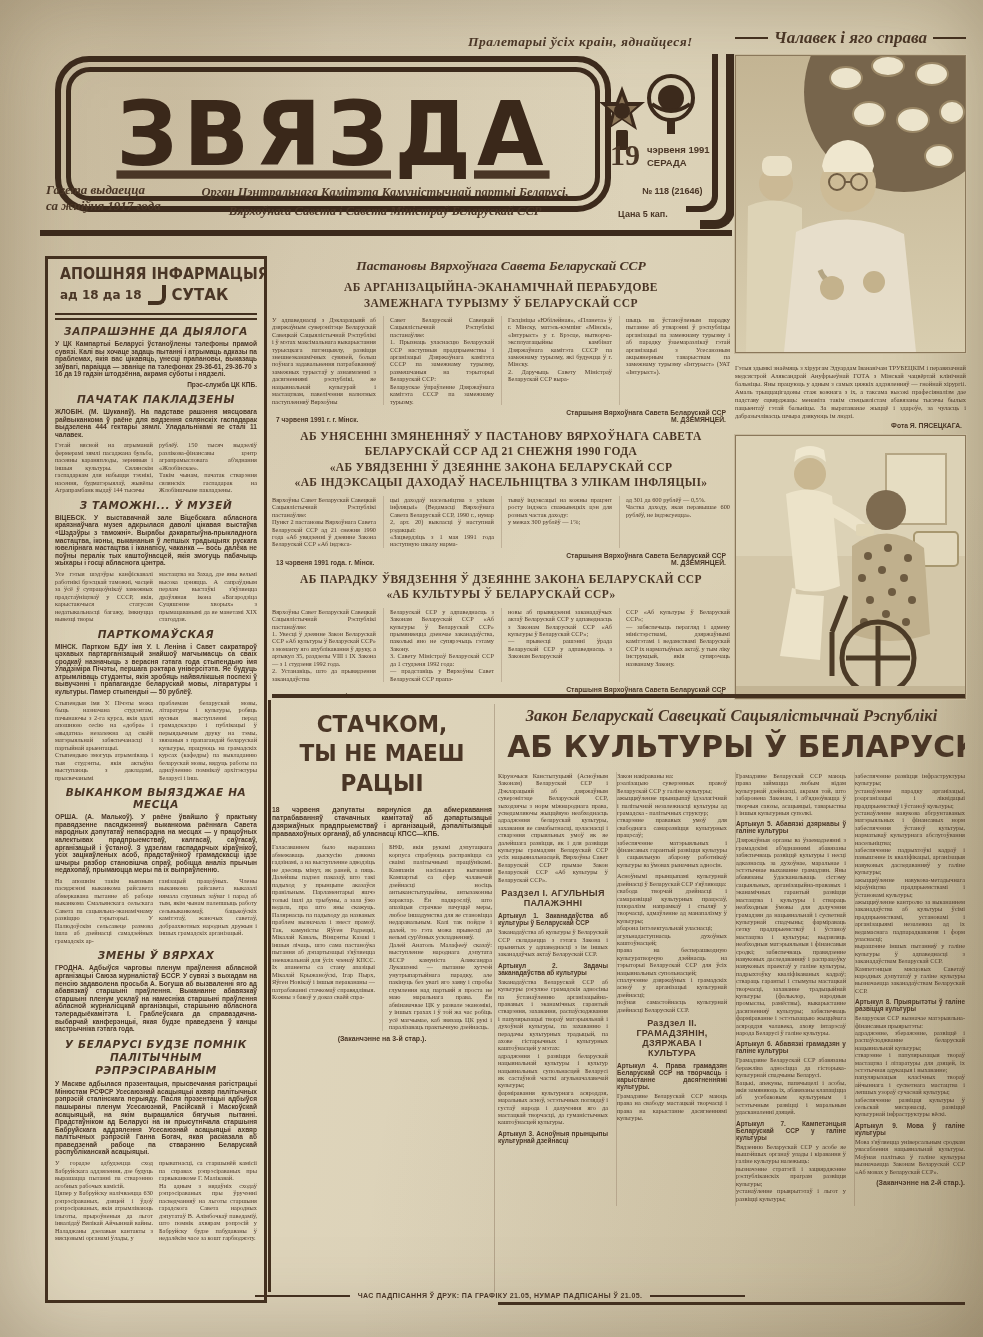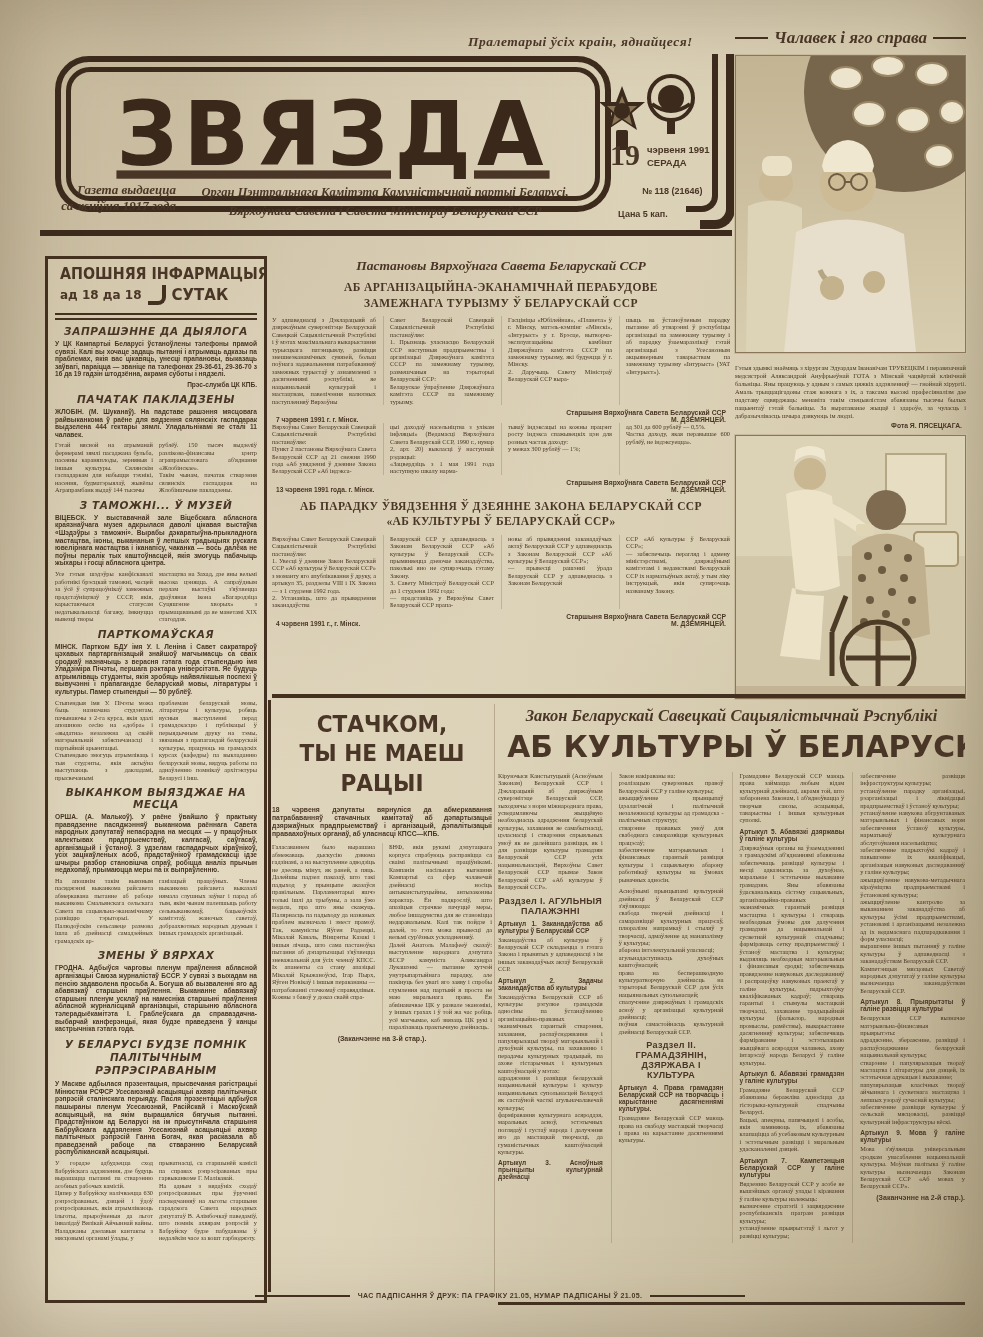--- a/index.html
+++ b/index.html
@@ -19,21 +19,21 @@
      border-radius:34px;box-sizing:border-box;padding:5px;}
   .logo-frame-in{width:100%;height:100%;border:5px solid #3c2a1c;border-radius:24px;
      box-sizing:border-box;display:flex;align-items:center;justify-content:center;text-decoration:underline;}
   .logo-text{font:900 86px "DejaVu Sans",sans-serif;letter-spacing:6px;color:#3a281a;
      transform:scaleY(1.04);line-height:1;}
   .medal{left:596px;top:84px;}
   .emblem{left:646px;top:70px;}
   .dateblock{left:610px;top:140px;width:130px;display:flex;gap:7px;align-items:flex-start;}
   .date-day{font:800 30px "Liberation Serif",serif;line-height:1;}
   .date-rest{font:700 9.5px "Liberation Sans",sans-serif;line-height:1.35;padding-top:4px;}
-  .founded{left:46px;top:182px;width:130px;font:italic 600 13px "Liberation Serif",serif;line-height:1.25;text-align:right;}
+  .founded{left:46px;top:182px;width:130px;font:italic 600 13px "Liberation Serif",serif;line-height:1.25;}
   .organ{left:170px;top:183px;width:430px;text-align:center;
          font:italic 700 12.5px "Liberation Serif",serif;line-height:1.5;}
   .issue{left:618px;top:186px;font:700 9px "Liberation Sans",sans-serif;padding-left:24px;}
   .price{left:618px;top:209px;font:700 9px "Liberation Sans",sans-serif;}
   .bracket{left:700px;top:54px;width:26px;height:166px;border-right:9px solid #3c2a1c;
      border-bottom:9px solid #3c2a1c;border-bottom-right-radius:20px;}
   .bracket2{left:686px;top:54px;width:26px;height:152px;border-right:6px solid #3c2a1c;
      border-bottom:6px solid #3c2a1c;border-bottom-right-radius:16px;}
   .mast-rule{left:40px;top:230px;width:692px;height:6px;background:#3c2a1c;}
   
@@ -88,21 +88,21 @@
      text-align:justify;white-space:pre-line;}
   .st-cols p + p{border-left:1px solid rgba(90,60,40,.22);padding-left:6px;}
   .st-cont{font:700 7px "Liberation Sans",sans-serif;text-align:center;margin-top:4px;}
   
   .law{left:498px;top:700px;width:467px;height:594px;overflow:hidden;}
   .law-kicker{font:italic 800 16.5px "Liberation Serif",serif;text-align:center;margin:6px 0 2px 0;}
   .law-title{font:800 31px "DejaVu Sans",sans-serif;text-align:center;letter-spacing:0;
      transform:scaleX(.96);margin:2px 0 8px 0;white-space:nowrap;}
   .law-cols{display:flex;gap:8px;position:relative;}
   .law-col{flex:1;font:400 6.3px "Liberation Serif",serif;line-height:7.4px;text-align:justify;}
-  .law-col + .law-col{border-left:1px solid rgba(90,60,40,.22);padding-left:7px;}
+  .law-col + .law-col{border-left:1px solid rgba(90,60,40,.22);}
   .law-col p{margin:0 0 4px 0;white-space:pre-line;}
   .lh{font:700 6.5px "Liberation Sans",sans-serif;margin:3px 0 2px 0;}
   .sect{font:800 9px "Liberation Sans",sans-serif;text-align:center;margin:5px 0 4px 0;letter-spacing:.3px;}
   .law-cont{font:700 7px "Liberation Sans",sans-serif;text-align:right;margin-top:3px;}
   .law-rule{left:498px;top:1302px;width:467px;height:3px;background:#43301f;}
   
   .footer{left:255px;top:1292px;width:490px;display:flex;align-items:center;gap:8px;}
   .footer .ln{flex:1;height:2px;background:#43301f;}
   .footer-text{font:700 7px "Liberation Sans",sans-serif;white-space:nowrap;letter-spacing:.4px;}
   .vline{width:1px;background:rgba(90,60,40,.28);}
@@ -328,20 +328,24 @@
         <div>шыць ва ўстаноўленым парадку пытанне аб утварэнні ў рэспубліцы арганізацыі па замежнаму турызму і аб парадку ўзаемаразлікаў гэтай арганізацыі з Усесаюзным акцыянерным таварыствам па замежнаму турызму «Інтурыст» (УАТ «Інтурыст»).</div>
       </div>
       <div class="d-sign">
         <div class="d-date">7 чэрвеня 1991 г.  г. Мінск.</div>
         <div class="d-who">Старшыня Вярхоўнага Савета Беларускай ССР
 М. ДЗЕМЯНЦЕЙ.</div>
       </div>
     </div>
 
     <div>
+      <div class="d-title" style="white-space:pre-line">АБ УНЯСЕННІ ЗМЯНЕННЯЎ У ПАСТАНОВУ ВЯРХОЎНАГА САВЕТА
+БЕЛАРУСКАЙ ССР АД 21 СНЕЖНЯ 1990 ГОДА
+«АБ УВЯДЗЕННІ Ў ДЗЕЯННЕ ЗАКОНА БЕЛАРУСКАЙ ССР
+«АБ ІНДЭКСАЦЫІ ДАХОДАЎ НАСЕЛЬНІЦТВА З УЛІКАМ ІНФЛЯЦЫІ»</div>
       <div class="cols4">
         <div>Вярхоўны Савет Беларускай Савецкай Сацыялістычнай Рэспублікі пастанаўляе:
 Пункт 2 пастановы Вярхоўнага Савета Беларускай ССР ад 21 снежня 1990 года «Аб увядзенні ў дзеянне Закона Беларускай ССР «Аб індэкса-</div>
         <div>цыі даходаў насельніцтва з улікам інфляцыі» (Ведамасці Вярхоўнага Савета Беларускай ССР, 1990 г., нумар 2, арт. 20) выкласці ў наступнай рэдакцыі:
 «Зацвердзіць з 1 мая 1991 года наступную шкалу нарма-</div>
         <div>тываў індэксацыі на кожны працэнт росту індэкса спажывецкіх цэн для розных частак даходу:
 у межах 300 рублёў — 1%;</div>
         <div>ад 301 да 600 рублёў — 0,5%.
 Частка даходу, якая перавышае 600 рублёў, не індэксуецца».</div>
       </div>

